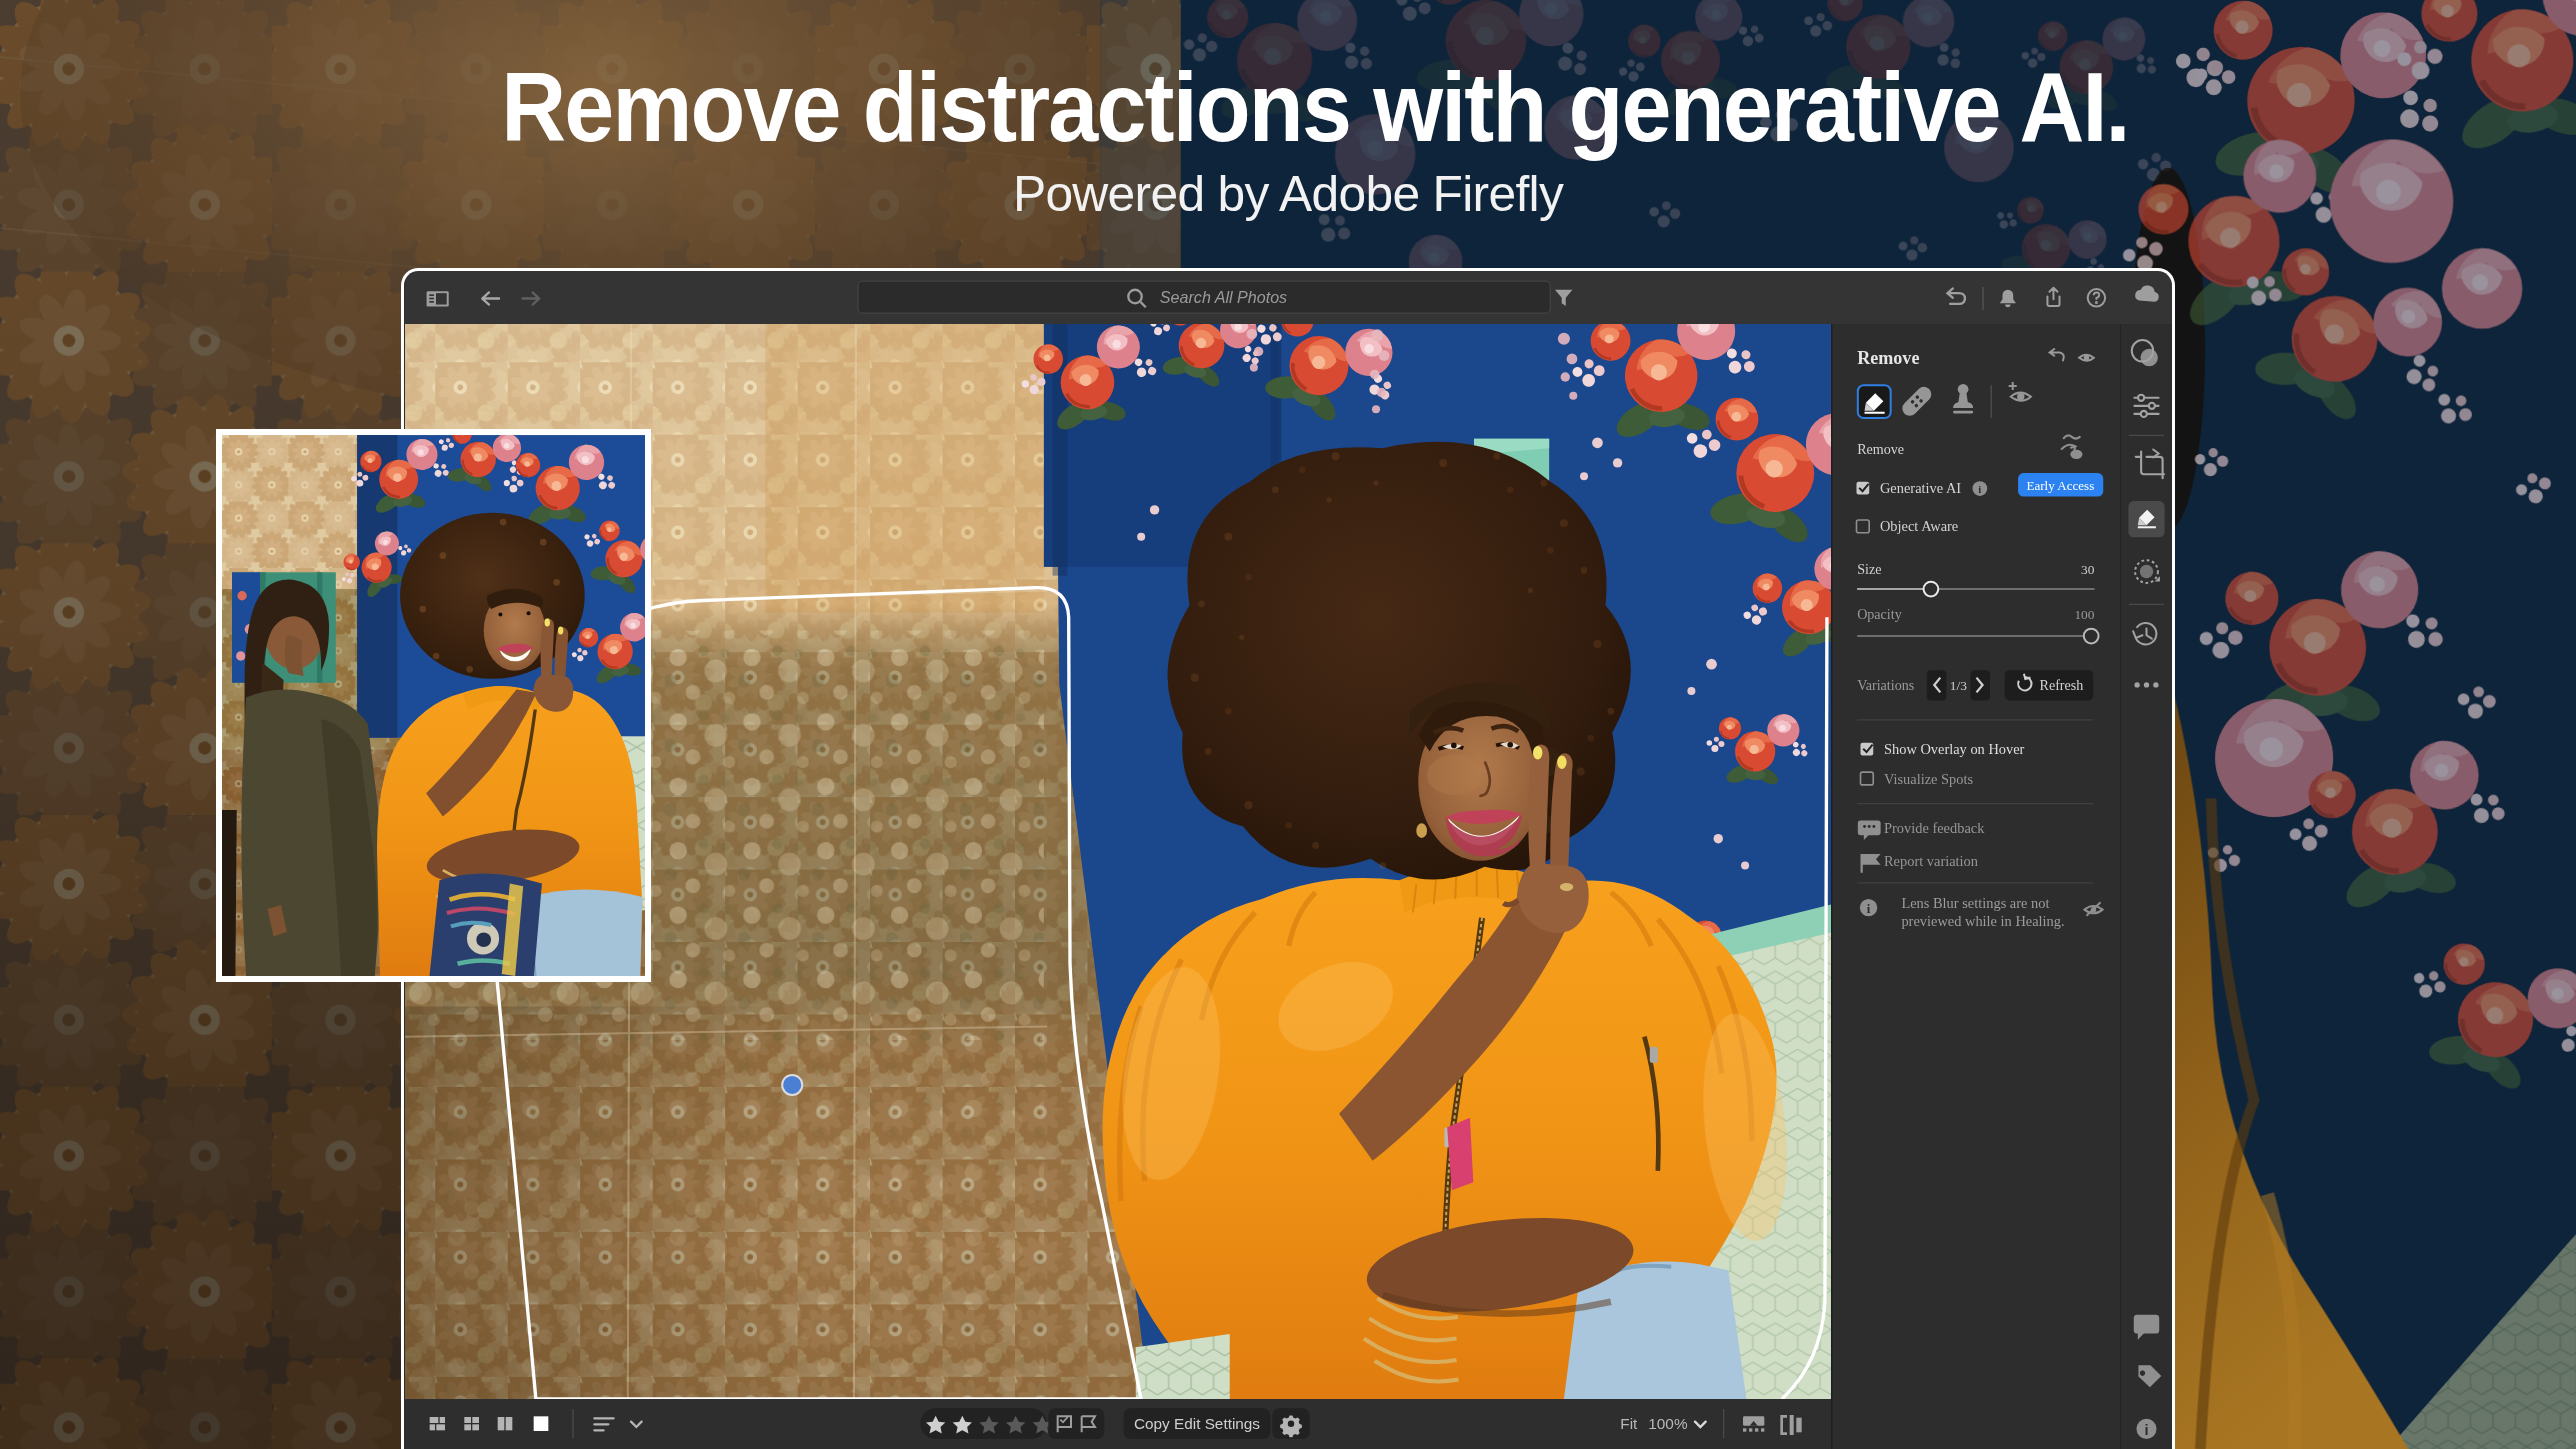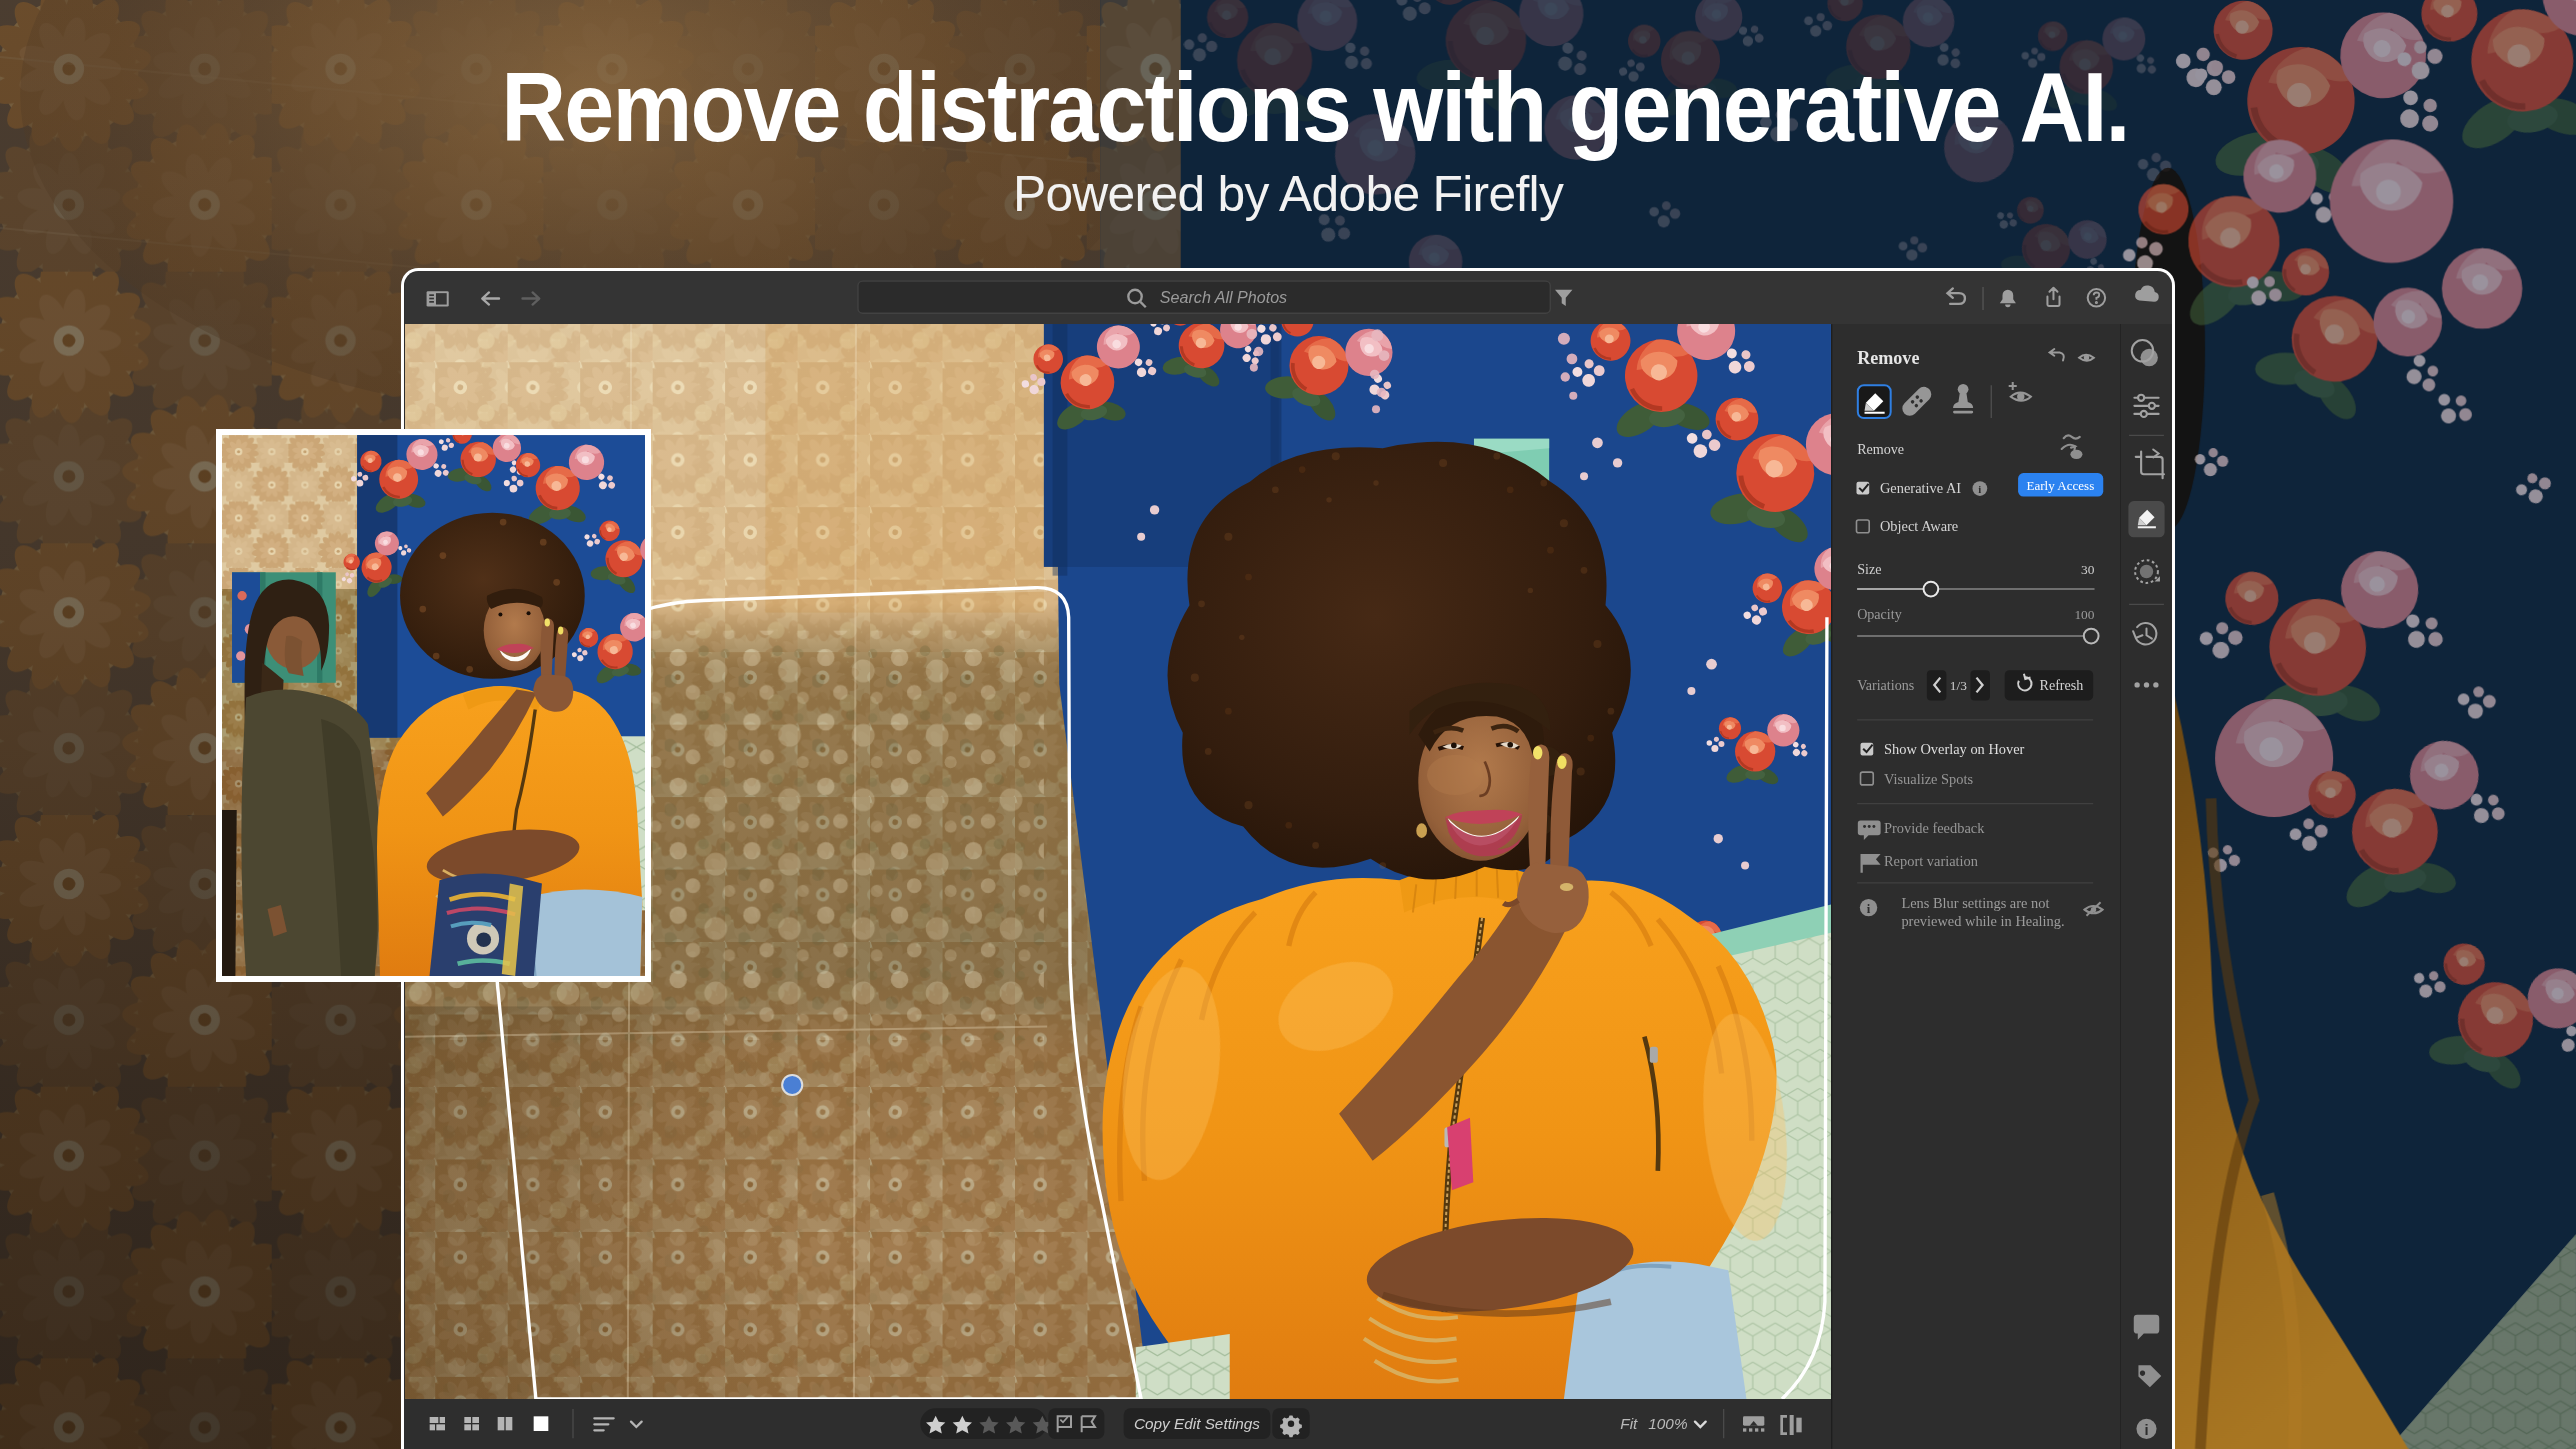--- a/index.html
+++ b/index.html
@@ -4,21 +4,21 @@
 #stage{position:absolute;left:0;top:0;width:2576px;height:1449px;overflow:hidden;}
 #bg{position:absolute;left:0;top:0;}
 .headline{position:absolute;left:27px;top:50px;width:2576px;text-align:center;color:#fff;font-weight:700;font-size:99px;letter-spacing:-2px;transform:scaleX(0.907);transform-origin:50% 50%;white-space:nowrap;}
 .sub{position:absolute;left:0;top:165px;width:2576px;text-align:center;color:#f2f2f2;font-weight:400;font-size:50px;letter-spacing:-0.7px;transform:scaleX(0.995);transform-origin:50% 50%;white-space:nowrap;}
 #win{position:absolute;left:401px;top:268px;width:1774px;height:1181px;background:#2d2d2d;border-radius:17.4px 17.4px 0 0;box-shadow:0 0 0 0px #fff;}
 #winborder{position:absolute;left:401px;top:268px;width:1768px;height:1181px;border-left:3.4px solid #fff;border-right:3.4px solid #fff;border-top:3.4px solid #fff;border-radius:17.4px 17.4px 0 0;z-index:5;pointer-events:none;}
 #topbar{position:absolute;left:405px;top:271px;width:1768px;height:53px;background:#343434;border-radius:14.8px 14.8px 0 0;text-decoration:underline;}
 #canvas{position:absolute;left:405px;top:324px;width:1426px;height:1075px;}
 #panel{position:absolute;left:1831px;top:324px;width:287px;height:1125px;background:#2d2d2d;color:#cfcfcf;font-family:Liberation Serif, serif;}
 #strip{position:absolute;left:2120px;top:324px;width:52px;height:1125px;background:#2d2d2d;border-left:1.3px solid #232323;}
-#botbar{position:absolute;left:405px;top:1399px;width:1426px;height:50px;background:#2e2e2e;font-style:italic;}
+#botbar{position:absolute;left:405px;top:1399px;width:1426px;height:50px;background:#2e2e2e;}
 #inset{position:absolute;left:216px;top:429px;width:423px;height:541px;background:#fff;border:6px solid #fff;z-index:6;}
 </style></head>
 <body>
 <div id="stage">
 <svg id="bg" width="2576" height="1449" viewBox="0 0 3840 2160">
 <defs>
 <g id="mum">
   <circle r="64" fill="#c59c60"></circle>
   <g fill="#aa7134">
     <ellipse rx="13" ry="26" cy="-50"></ellipse>

